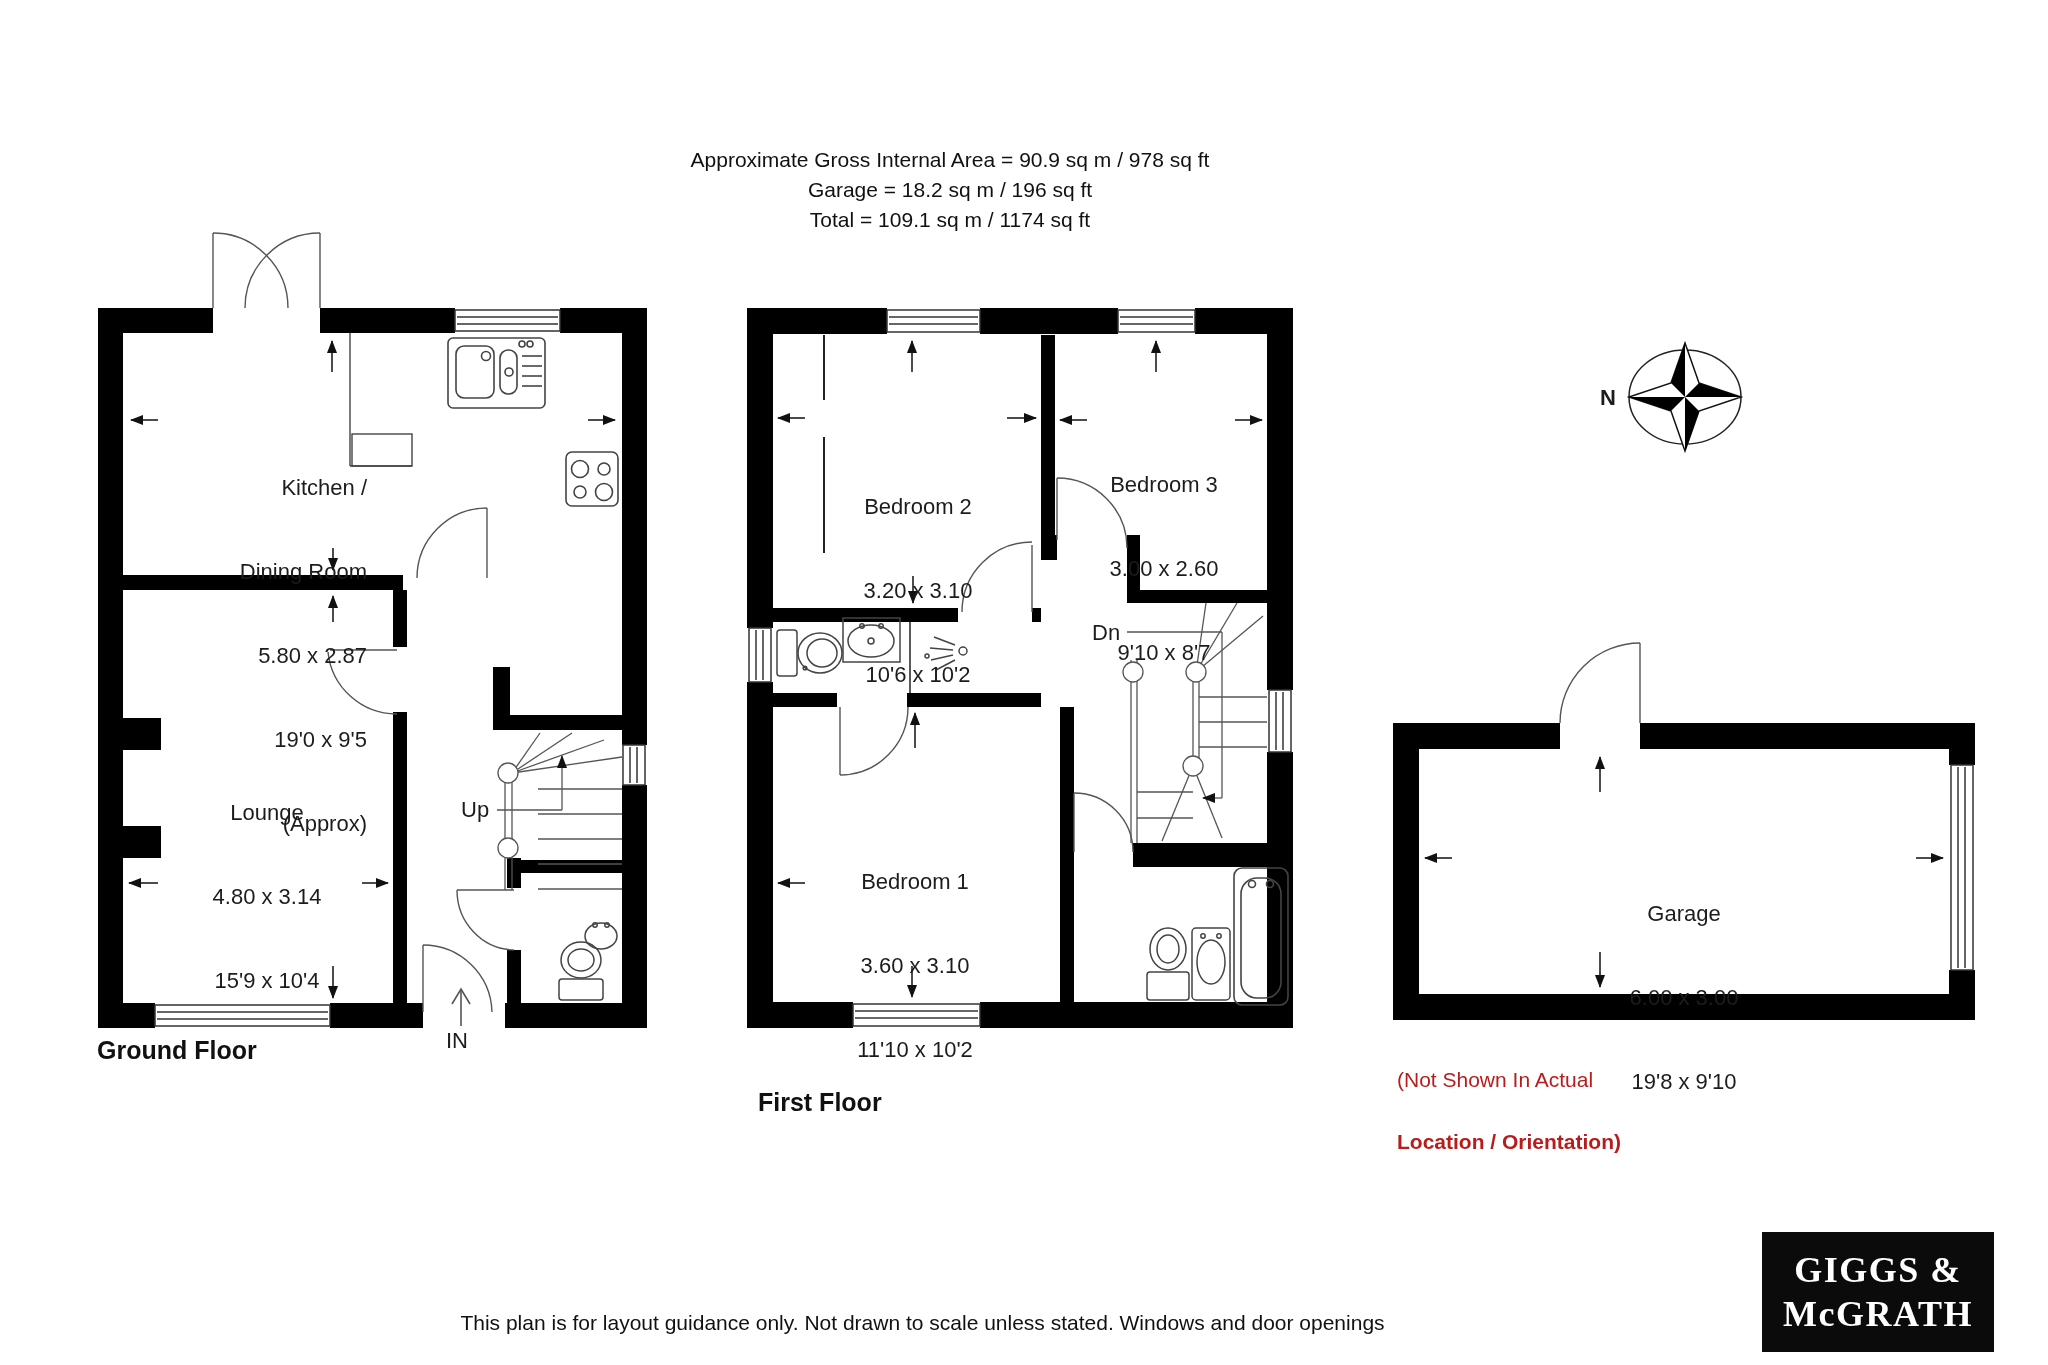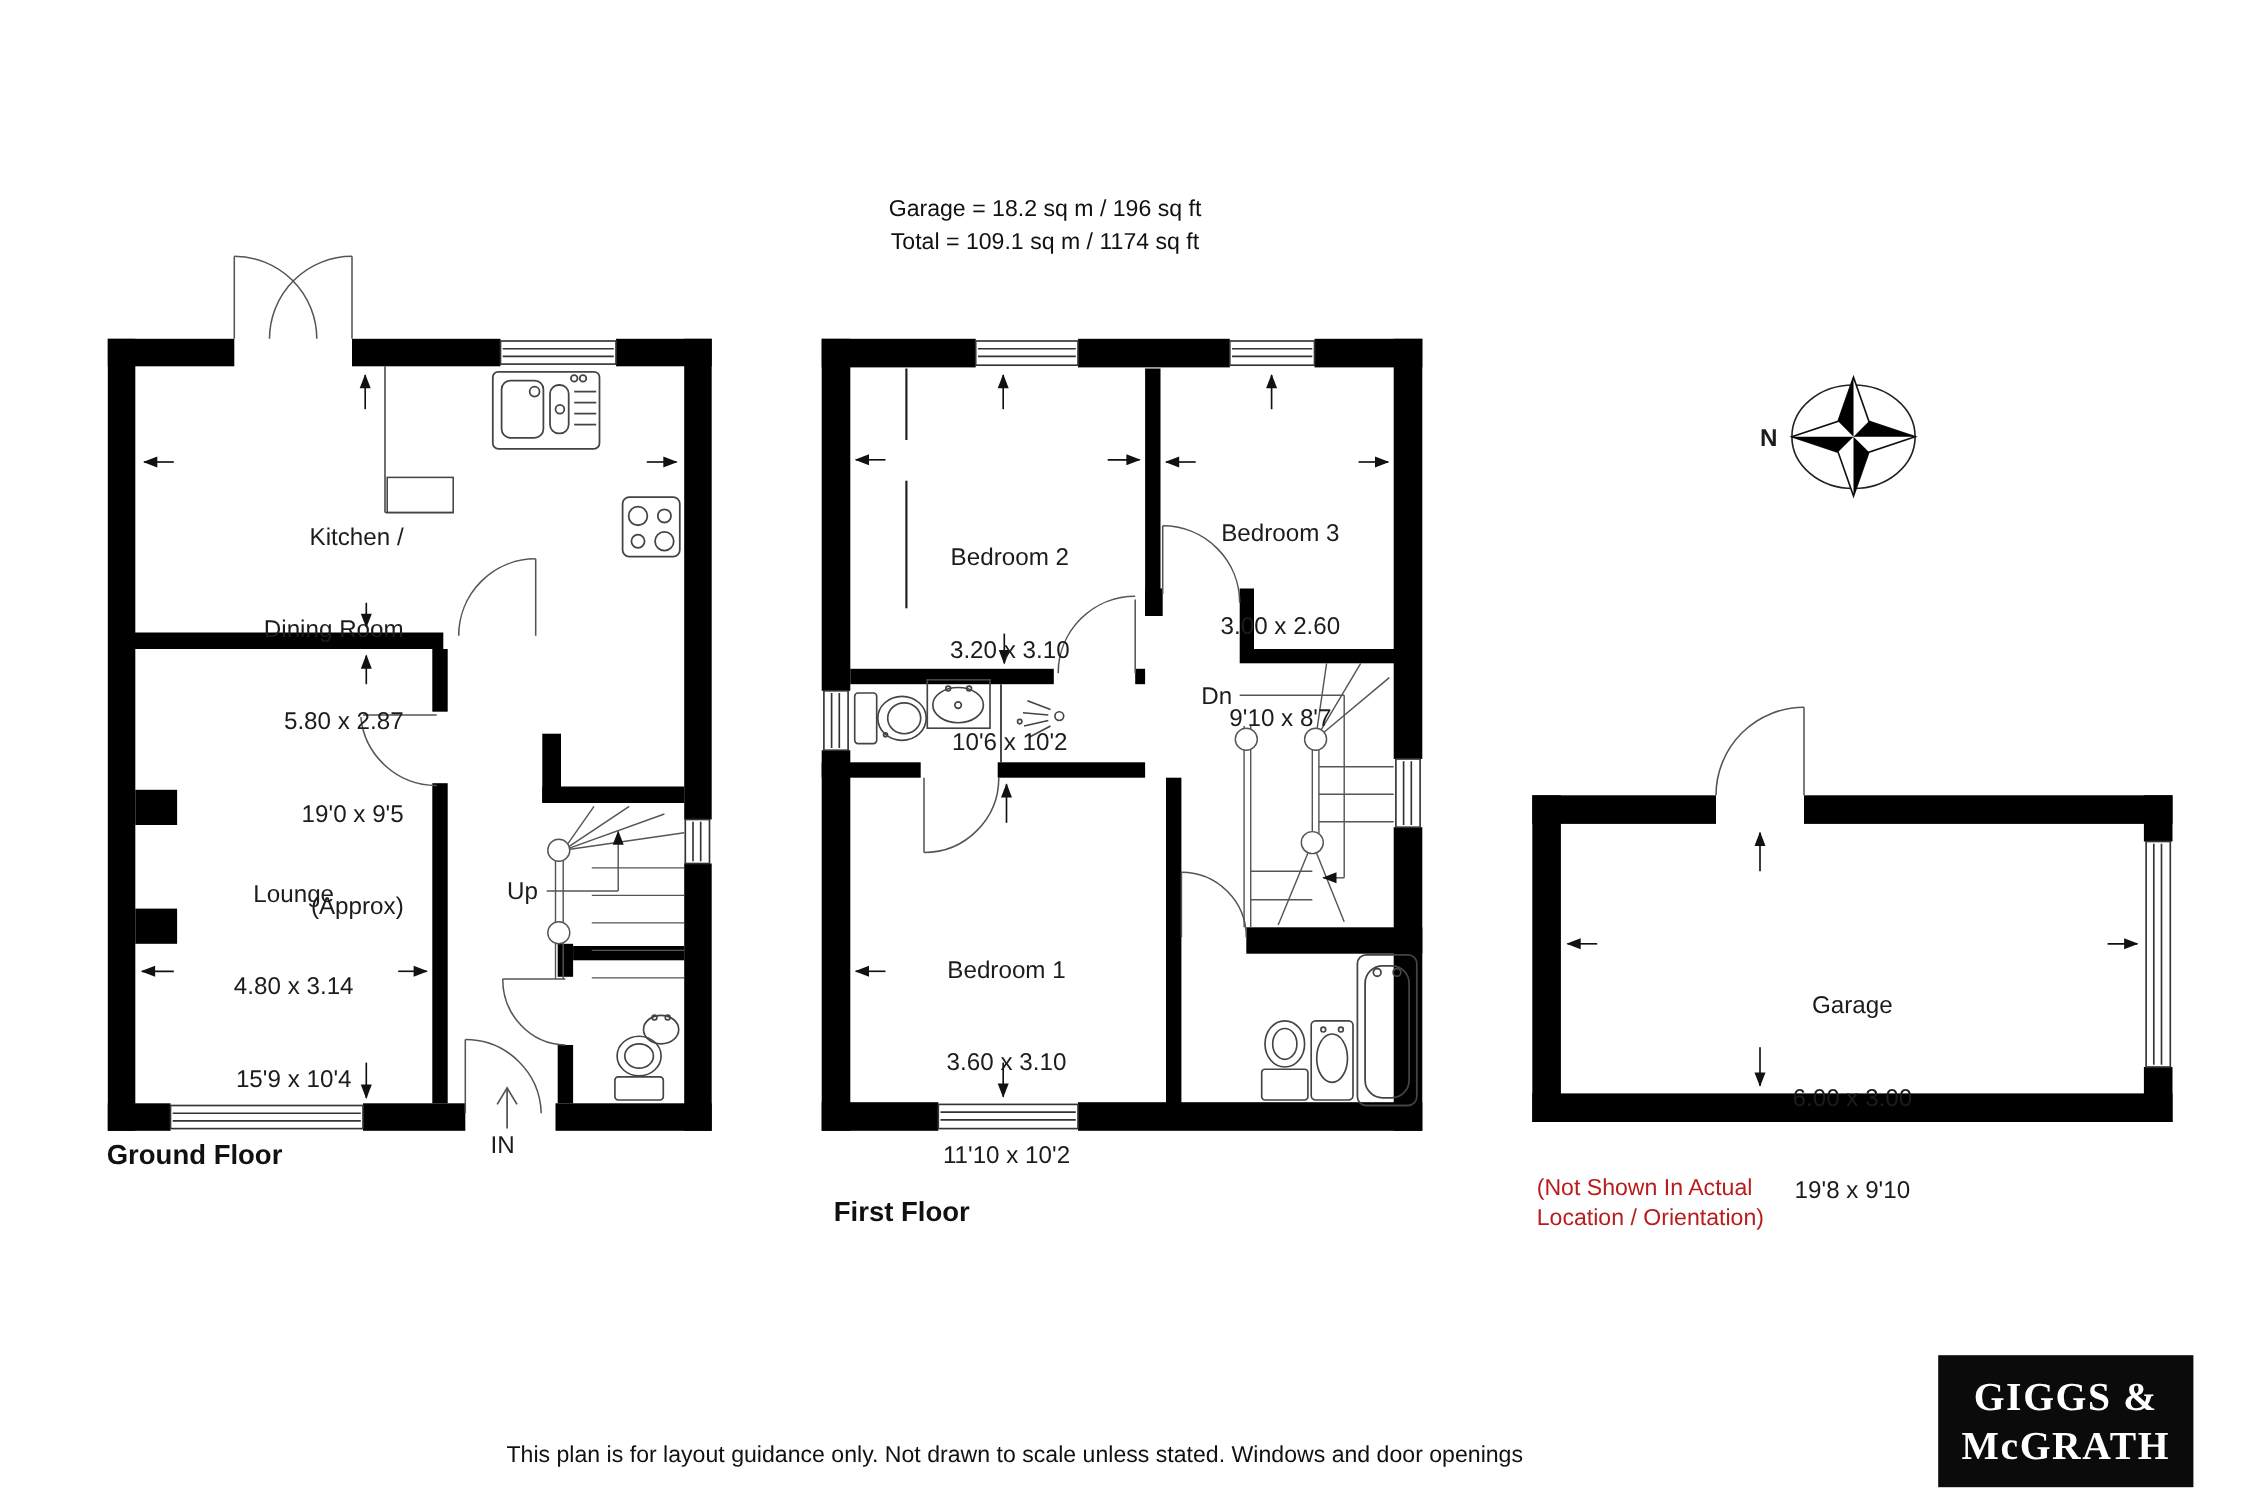--- a/index.html
+++ b/index.html
@@ -326,20 +326,21 @@
     <ellipse cx="1685" cy="397" rx="56" ry="47" fill="none" stroke="#222" stroke-width="1.5"></ellipse>
     <path d="M 1685,343 L 1699,383 L 1741,397 L 1699,411 L 1685,451 L 1671,411 L 1629,397 L 1671,383 Z" fill="#ffffff" stroke="#111" stroke-width="1.5"></path>
     <path d="M 1685,343 L 1685,397 L 1671,383 Z" fill="#000"></path>
     <path d="M 1741,397 L 1685,397 L 1699,383 Z" fill="#000"></path>
     <path d="M 1685,451 L 1685,397 L 1699,411 Z" fill="#000"></path>
     <path d="M 1629,397 L 1685,397 L 1671,411 Z" fill="#000"></path>
   </g>
 </svg>
 
 
+  <div class="txt area center" style="left:0;top:145px;width:1900px;">Approximate Gross Internal Area = 90.9 sq m / 978 sq ft</div>
   <div class="txt area center" style="left:0;top:175px;width:1900px;">Garage = 18.2 sq m / 196 sq ft</div>
   <div class="txt area center" style="left:0;top:205px;width:1900px;">Total = 109.1 sq m / 1174 sq ft</div>
 
   <div class="txt room-label center" style="left:167px;top:418px;width:200px;text-align:right;">
     <div>Kitchen /</div>
     <div>Dining Room</div>
     <div>5.80 x 2.87</div>
     <div>19'0 x 9'5</div>
     <div>(Approx)</div>
   </div>
@@ -369,21 +370,21 @@
   </div>
   <div class="txt small-label" style="left:1092px;top:620px;">Dn</div>
   <div class="txt floor-label" style="left:758px;top:1088px;">First Floor</div>
 
   <div class="txt room-label center" style="left:1574px;top:844px;width:220px;">
     <div>Garage</div>
     <div>6.00 x 3.00</div>
     <div>19'8 x 9'10</div>
   </div>
   <div class="txt note" style="left:1397px;top:1066px;">(Not Shown In Actual</div>
-  <div class="txt note" style="left:1397px;top:1094px;">Location / Orientation)</div>
+  <div class="txt note" style="left:1397px;top:1128px;font-weight:bold;">Location / Orientation)</div>
 
   <div class="txt small-label" style="left:1600px;top:385px;font-weight:bold;">N</div>
 
   <div class="txt disclaimer center" style="left:345px;top:1253px;width:1155px;">
     <div>This plan is for layout guidance only. Not drawn to scale unless stated. Windows and door openings</div>
     
     
     
   </div>
 

